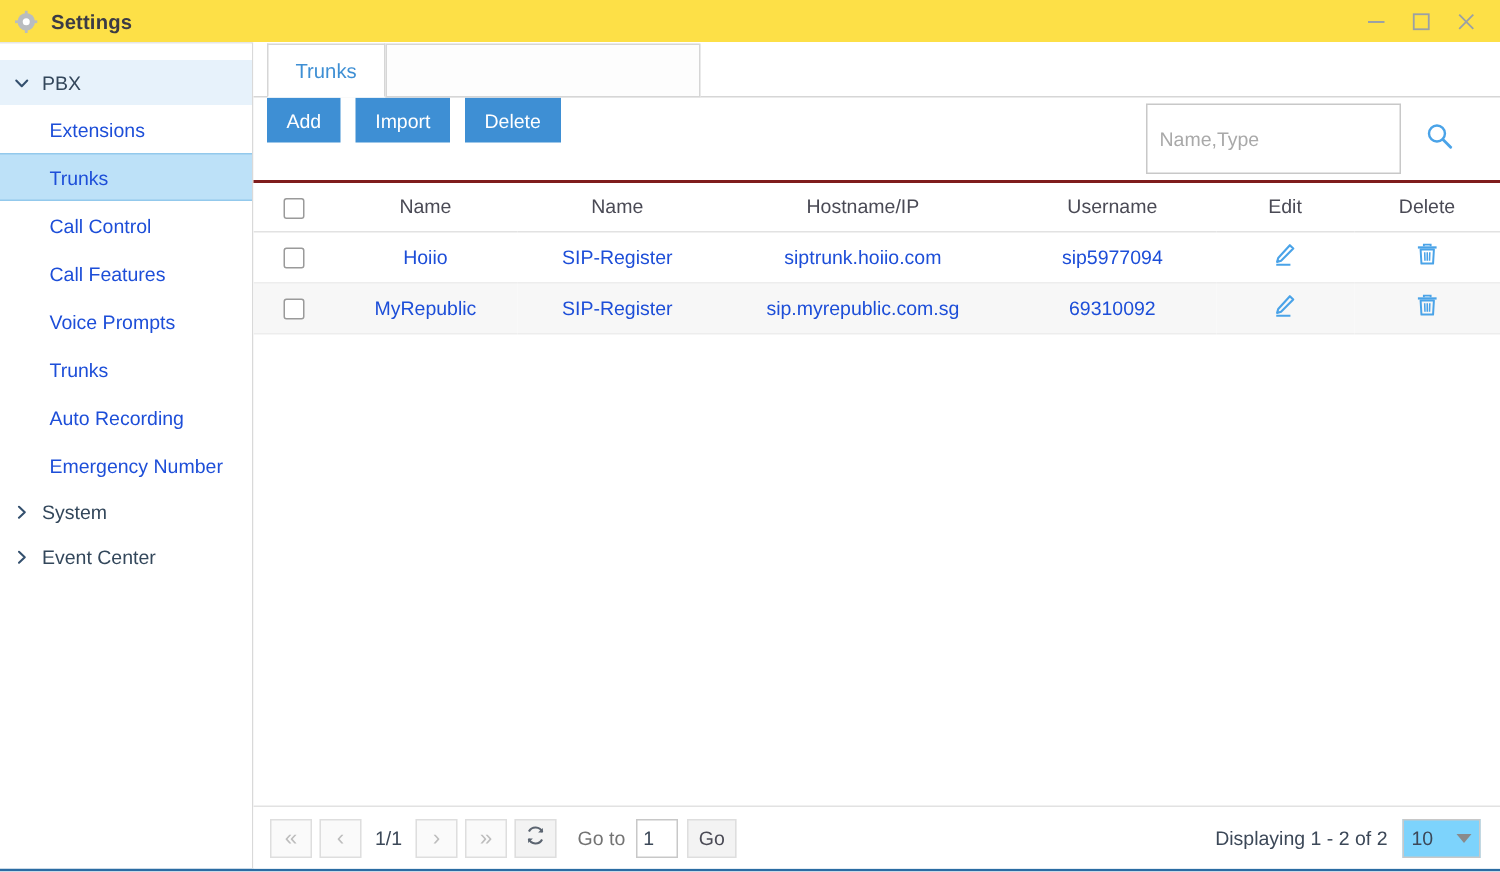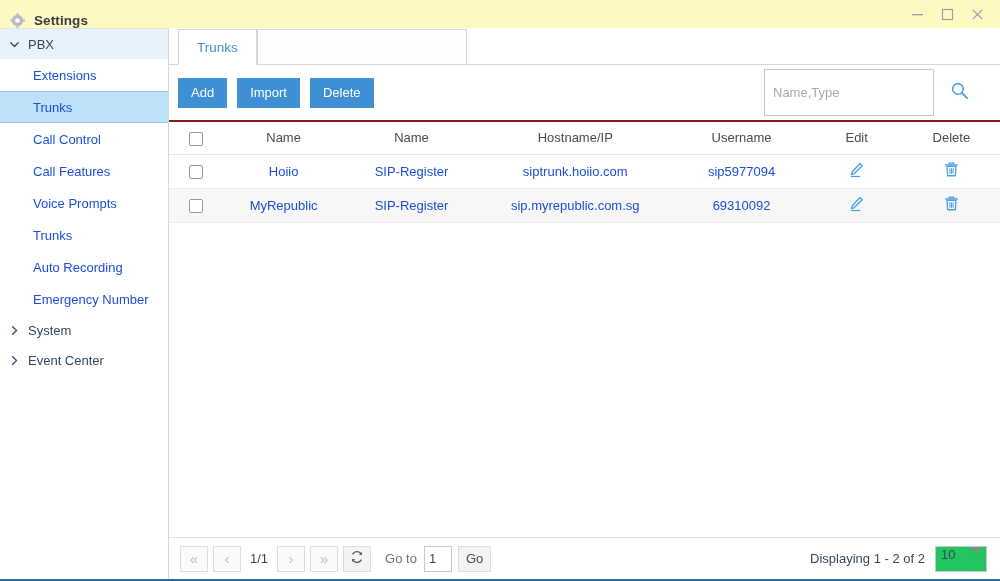--- a/index.html
+++ b/index.html
@@ -18,23 +18,23 @@
     width: 1000px; height: 581px;
     background: #fff;
     display: flex;
     flex-direction: column;
   }
 
   
   .titlebar {
     height: 28px;
     min-height: 28px;
-    background: #fef9c3;
-    display: flex;
-    align-items: flex-end;
+    background: #fde047;
+    display: flex;
+    align-items: center;
     padding-left: 10px;
     position: relative;
   }
   .gear-icon {
     width: 15px; height: 15px;
     margin-right: 9px;
     flex: 0 0 auto;
   }
   .title-text {
     font-size: 13.5px;
@@ -64,21 +64,21 @@
     position: relative;
   }
 
   
   .sidebar {
     width: 169px;
     min-width: 169px;
     background: #ffffff;
     border-right: 1px solid #d9d9d9;
     border-top: 1px solid #e6e6e6;
-    padding-top: 0;
+    padding-top: 11px;
     overflow: hidden;
   }
   .nav-group-head {
     height: 30px;
     display: flex;
     align-items: center;
     padding-left: 6px;
     font-size: 13px;
     color: #33475b;
     cursor: pointer;
@@ -152,21 +152,20 @@
     padding: 0;
     border-bottom: 1px solid #d6d6d6;
     background: #fdfdfd;
   }
 
   
   .toolbar {
     height: 55px;
     min-height: 55px;
     display: flex;
-    align-items: center;
     padding: 0 24px 0 9px;
     position: relative;
   }
   .btn-primary {
     height: 30px;
     min-width: 44px;
     padding: 0 13px;
     margin-right: 10px;
     background: #3e8fd4;
     color: #ffffff;
@@ -314,23 +313,23 @@
   }
   .displaying {
     font-size: 13px;
     color: #3c4858;
     margin-right: 10px;
     white-space: nowrap;
   }
   .pagesize {
     width: 52px; height: 26px;
     border: 1px solid #c8c8c8;
-    background: #22c55e;
-    display: flex; align-items: flex-start;
-    padding: 0 5px;
+    background: #7dd3fc;
+    display: flex; align-items: center;
+    padding: 12px 5px;
     font-size: 13px;
     color: #3c4858;
     cursor: pointer;
     position: relative;
   }
   .pagesize .caret {
     margin-left: auto;
     width: 0; height: 0;
     border-left: 5px solid transparent;
     border-right: 5px solid transparent;

